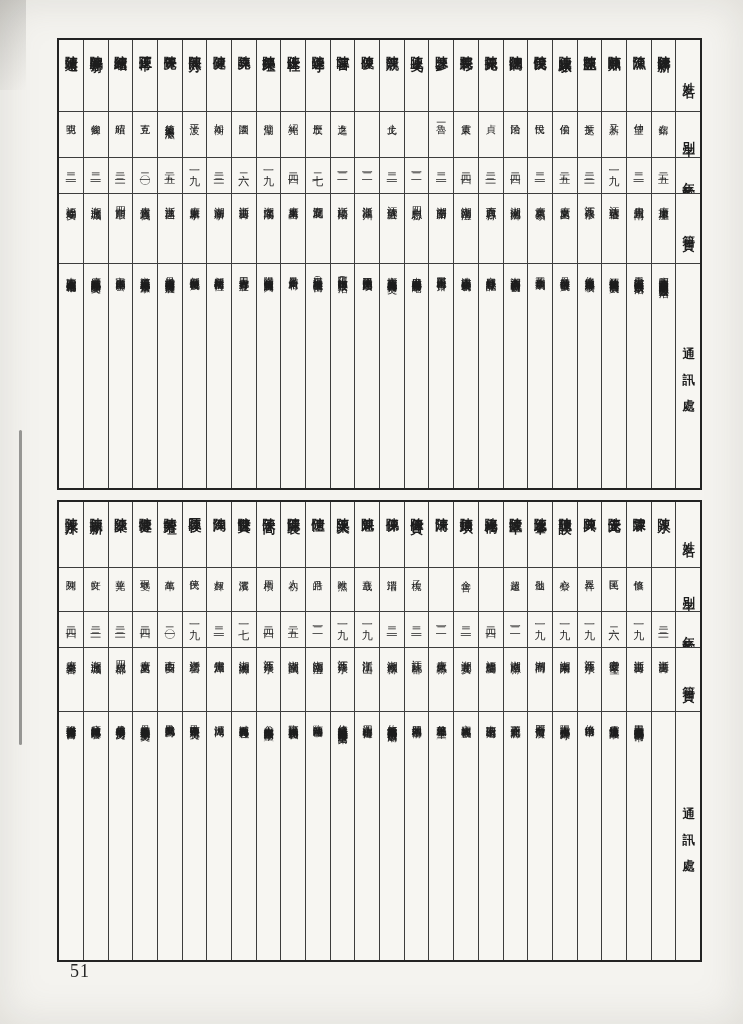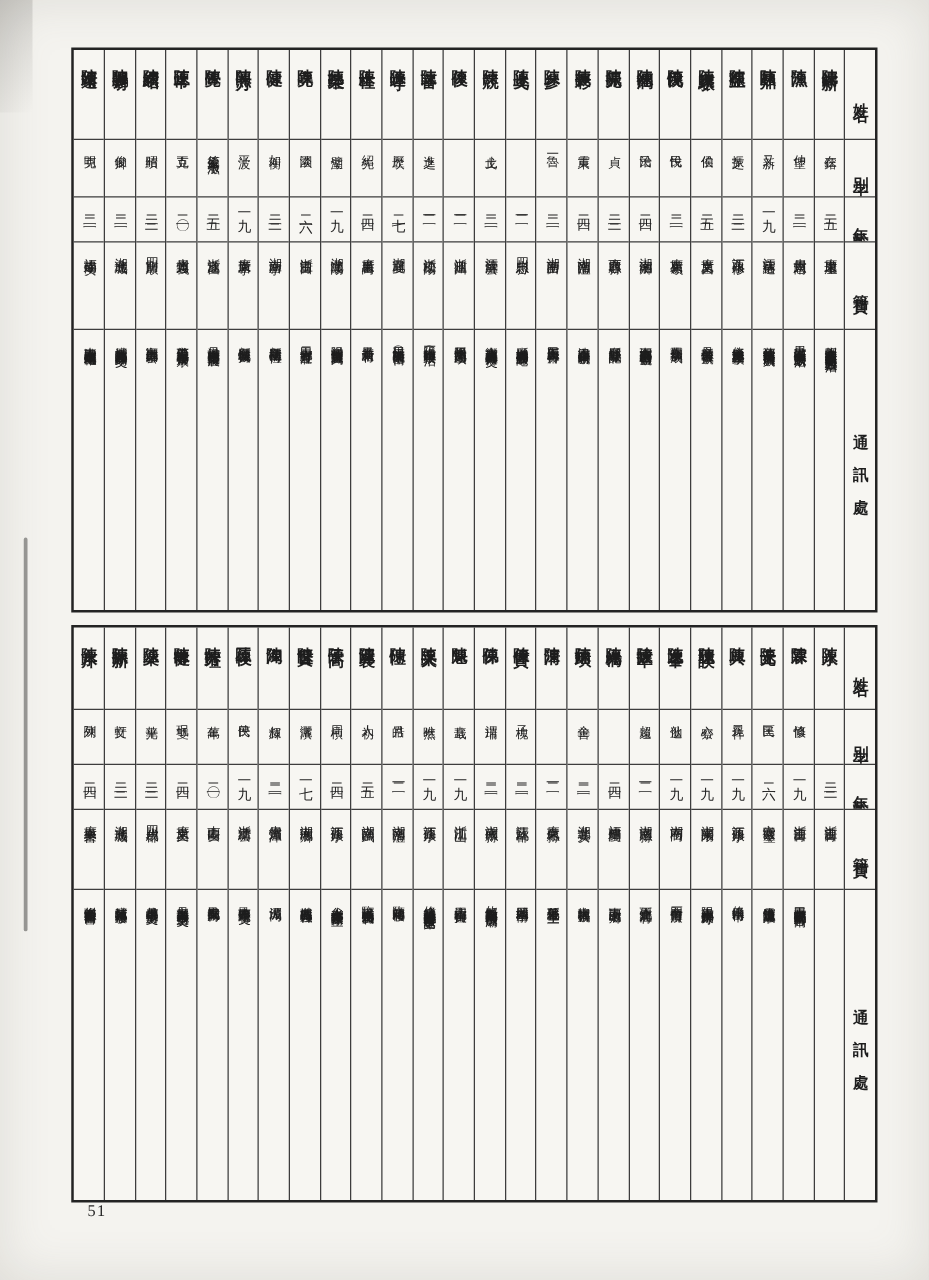--- a/index.html
+++ b/index.html
@@ -37,21 +37,21 @@
   
   .name-cell{padding-top:5px;}   .name-cell .v{font-size:13px;font-weight:bold;letter-spacing:1.5px;line-height:14px;}
   .zi-cell{padding-top:4px;}     .zi-cell .v{font-size:10px;letter-spacing:1px;line-height:11px;}
   .age-cell{padding-top:6px;}    .age-cell .v{font-size:11px;letter-spacing:2px;line-height:12px;}
   .origin-cell{padding-top:4px;} .origin-cell .v{font-size:10.5px;letter-spacing:1px;line-height:11.5px;}
   .addr-cell{padding-top:5px;}   .addr-cell .v{font-size:10px;letter-spacing:.5px;line-height:11.5px;}
   
   .header-col .cell{align-items:center;justify-content:center;padding:0;}
   .header-col .v{font-size:12.5px;font-weight:bold;letter-spacing:4px;line-height:13px;}
   .header-col .addr-cell .v{letter-spacing:26px;}
-  .page-number{position:absolute;left:70px;top:961px;font-size:13px;letter-spacing:1px;color:#262626;text-align:right;}
+  .page-number{position:absolute;left:70px;top:961px;font-size:18px;letter-spacing:1px;color:#262626;text-align:right;}
   .binding-mark{
     position:absolute;left:19px;top:430px;width:3px;height:315px;
     background:#4a4a48;opacity:.55;border-radius:2px;
   }
   .corner-shade{
     position:absolute;left:0;top:0;width:26px;height:90px;
     background:linear-gradient(135deg,rgba(90,88,84,.25),rgba(90,88,84,0));
   }
 </style>
 </head>

